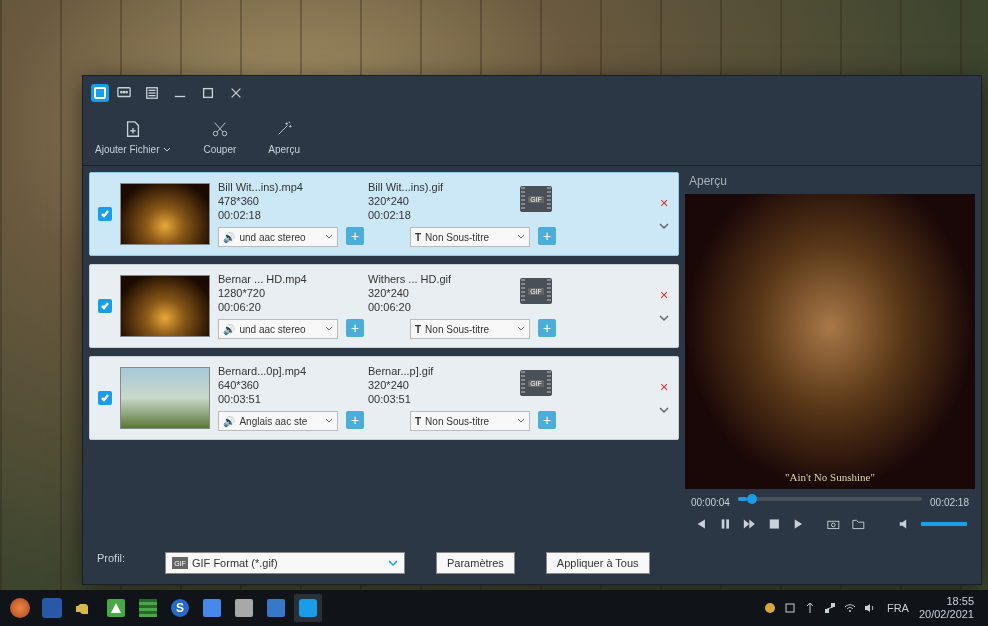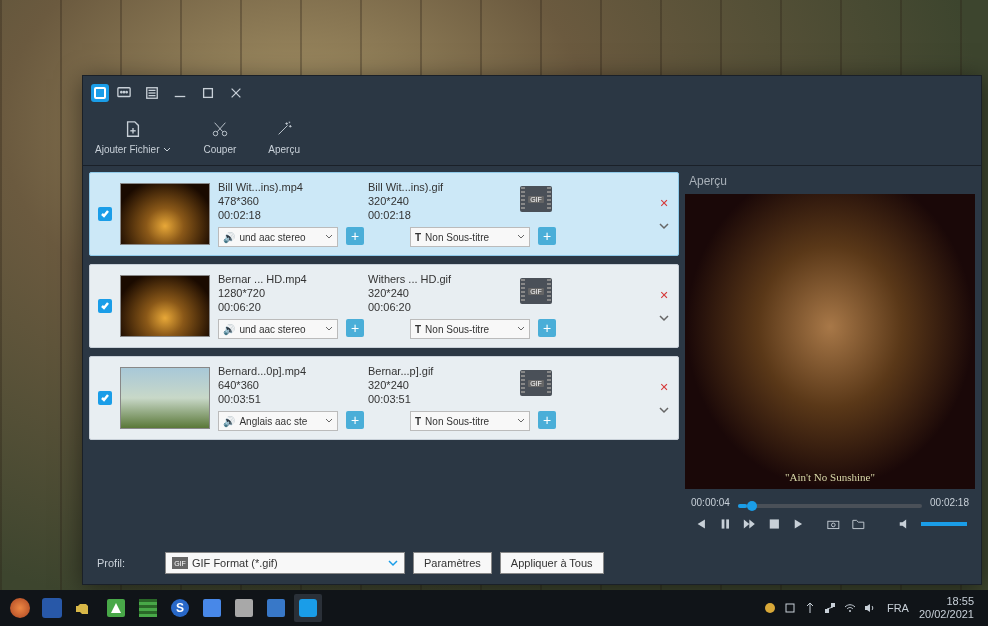--- a/index.html
+++ b/index.html
@@ -46,35 +46,35 @@
 .dd-caret { width: 8px; height: 8px; }
 .plus-btn { width: 18px; height: 18px; background: #4aaed8; color: #fff; display: flex; align-items: center; justify-content: center; font-size: 14px; cursor: pointer; border-radius: 2px; }
 .file-content { flex: 1; display: flex; flex-direction: column; }
 .file-top { display: flex; gap: 20px; }
 
 .preview-label { font-size: 12px; color: #a8b0b8; padding: 2px 4px; }
 .preview-video { flex: 1; background: #000; position: relative; overflow: hidden; margin: 4px 0; }
 .preview-video-inner { position: absolute; inset: 0; background: radial-gradient(ellipse at 50% 45%, #a87848 0%, #5a3818 35%, #1a0808 70%); }
 .preview-caption { position: absolute; bottom: 18px; left: 0; right: 0; text-align: center; color: #c8b888; font-size: 10px; font-style: italic; }
 .preview-caption2 { position: absolute; bottom: 6px; left: 0; right: 0; text-align: center; color: #d8d8a8; font-size: 11px; font-family: cursive; }
-.timeline { display: flex; align-items: flex-end; gap: 8px; padding: 4px 6px; font-size: 10px; color: #c8d0d8; }
+.timeline { display: flex; align-items: flex-start; gap: 8px; padding: 4px 6px; font-size: 10px; color: #c8d0d8; }
 .timeline-bar { flex: 1; height: 4px; background: #4a5058; position: relative; border-radius: 2px; }
 .timeline-fill { position: absolute; left: 0; top: 0; bottom: 0; width: 5%; background: #1a9de8; border-radius: 2px; }
 .timeline-thumb { position: absolute; left: 5%; top: -3px; width: 10px; height: 10px; background: #1a9de8; border-radius: 50%; }
 .player-ctrls { display: flex; align-items: center; gap: 10px; padding: 4px 8px; }
 .pcbtn { width: 16px; height: 16px; fill: #c8d0d8; cursor: pointer; }
 .vol-bar { width: 50px; height: 4px; background: #1a9de8; }
 
 .bottom { padding: 10px 14px; background: #2b3744; display: flex; flex-direction: column; gap: 8px; }
-.brow { display: flex; align-items: center; gap: 8px; font-size: 11px; color: #c8d0d8; }
+.brow { display: flex; gap: 8px; font-size: 11px; color: #c8d0d8; }
 .brow label { min-width: 60px; }
 .binput { background: #f8f8f8; border: 1px solid #888; height: 22px; padding: 8px 6px; font-size: 11px; color: #333; display: flex; align-items: center; }
 .binput.wide { flex: 0 0 240px; justify-content: space-between; }
 .binput.wide2 { flex: 0 0 240px; }
-.bbtn { background: #f8f8f8; border: 1px solid #888; height: 22px; padding: 0 10px; font-size: 11px; color: #333; cursor: pointer; display: flex; align-items: center; }
+.bbtn { background: #f8f8f8; border: 1px solid #888; height: 22px; padding: 0 10px; font-size: 11px; color: #333; cursor: pointer; display: flex; align-items: center; margin-left: 23px; }
 .convert-btn { margin-left: auto; background: #1a9de8; color: #fff; border: none; height: 40px; padding: 0 24px; font-size: 15px; display: flex; align-items: center; gap: 8px; cursor: pointer; border-radius: 2px; }
 .convert-btn svg { width: 18px; height: 18px; fill: #fff; }
 .chk2 { width: 12px; height: 12px; border: 1px solid #888; background: #fff; }
 
 .taskbar { position: absolute; bottom: 0; left: 0; right: 0; height: 36px; background: #101418; display: flex; align-items: center; padding: 0 6px; gap: 4px; }
 .tbicon { width: 28px; height: 28px; border-radius: 2px; display: flex; align-items: center; justify-content: center; cursor: pointer; }
 .tbicon.active { background: #2a3038; }
 .tray { margin-left: auto; display: flex; align-items: center; gap: 10px; color: #c8d0d8; font-size: 11px; padding-right: 8px; }
 .tray-icons { display: flex; gap: 6px; }
 .tray-icons svg { width: 14px; height: 14px; fill: #c8d0d8; }

